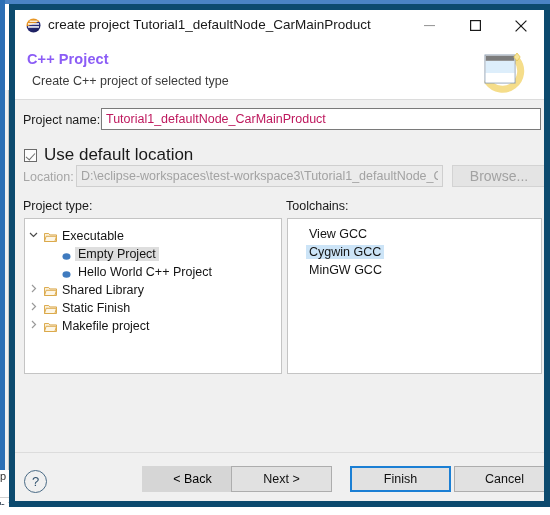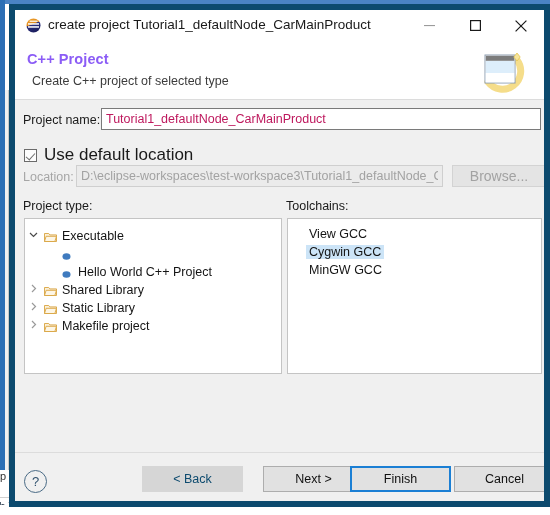--- a/index.html
+++ b/index.html
@@ -233,21 +233,21 @@
     height: 26px; width: 101px;
     box-sizing: border-box;
     background: #e1e1e1;
     border: 1px solid #adadad;
     font-size: 12.5px; color: #111111;
     display: flex; align-items: center; justify-content: center;
     font-family: "Liberation Sans", sans-serif;
     cursor: default;
   }
   .btn.disabled {
-    background: #d6d6d6; border: 1px solid #d6d6d6; color: #0c4a6e;
+    background: #d6d6d6; border: 1px solid #d6d6d6; color: #000000;
   }
   .btn.focused {
     border: 2px solid #1b7fd4;
     background: #e1e1e1;
   }
   .btn-browse {
     position: absolute;
     height: 22px; width: 94px;
     box-sizing: border-box;
     background: #e4e4e4; border: 1px solid #d3d3d3;
@@ -355,20 +355,21 @@
       </div>
 
       <div class="tree-row sel-inactive">
         <span class="indent"></span>
         <span class="twisty"></span>
         <span class="node-ico">
           <svg width="9" height="9" viewBox="0 0 9 9">
               <ellipse cx="4.5" cy="4.5" rx="4" ry="3.2" fill="#3f7bbf"></ellipse>
             </svg>
         </span>
+        <span class="node-label">Empty Project</span>
       </div>
 
       <div class="tree-row">
         <span class="indent"></span>
         <span class="twisty"></span>
         <span class="node-ico">
           <svg width="9" height="9" viewBox="0 0 9 9">
               <ellipse cx="4.5" cy="4.5" rx="4" ry="3.2" fill="#3f7bbf"></ellipse>
             </svg>
         </span>
@@ -395,21 +396,21 @@
           <svg width="9" height="9" viewBox="0 0 9 9">
               <path d="M3 1 L6.5 4.5 L3 8" fill="none" stroke="#9a9a9a" stroke-width="1.2"></path>
             </svg>
         </span>
         <span class="node-ico">
           <svg width="13" height="11" viewBox="0 0 13 11">
             <path d="M0.5 1.5 h4.2 l1.1 1.4 h6.7 v6.6 h-12 z" fill="#fbf0d8" stroke="#d9a441" stroke-width="0.9"></path>
             <path d="M2.1 4.3 h10.4 l-1.7 5.2 h-10.3 z" fill="#fdf6e6" stroke="#d9a441" stroke-width="0.9"></path>
           </svg>
         </span>
-        <span class="node-label">Static Library</span>
+        <span class="node-label">Static Finish</span>
       </div>
 
       <div class="tree-row">
         <span class="twisty">
           <svg width="9" height="9" viewBox="0 0 9 9">
               <path d="M3 1 L6.5 4.5 L3 8" fill="none" stroke="#9a9a9a" stroke-width="1.2"></path>
             </svg>
         </span>
         <span class="node-ico">
           <svg width="13" height="11" viewBox="0 0 13 11">
@@ -432,18 +433,18 @@
       <div class="lst-row">
         <span class="lst-label">MinGW GCC</span>
       </div>
     </div>
 
   </div>
 
   <div class="footer">
     <div class="help-btn">?</div>
     <div class="btn disabled" style="left:127px;">&lt; Back</div>
-    <div class="btn" style="left:248px;">Next &gt;</div>
+    <div class="btn" style="left:216px;">Next &gt;</div>
     <div class="btn focused" style="left:335px;">Finish</div>
     <div class="btn" style="left:439px;">Cancel</div>
   </div>
 
 </div>
 
 </body></html>

